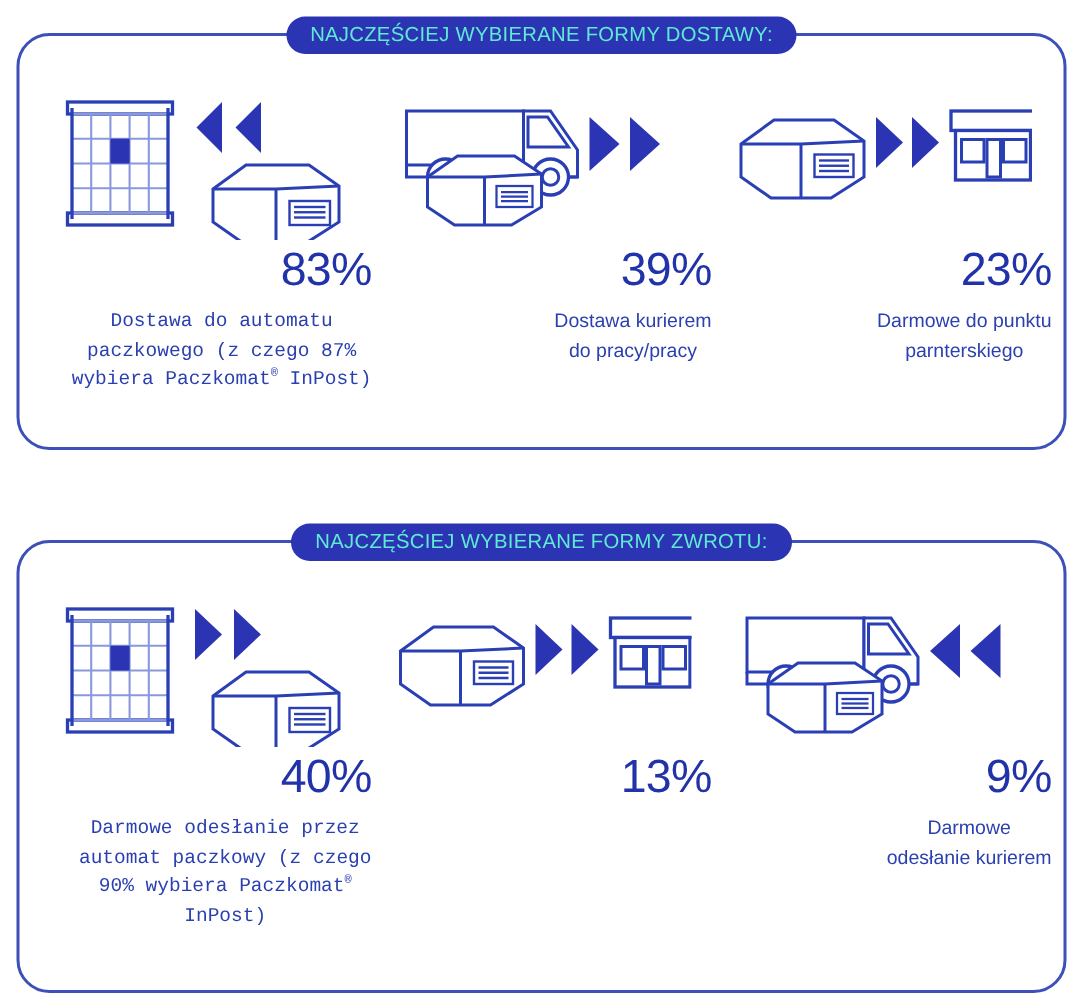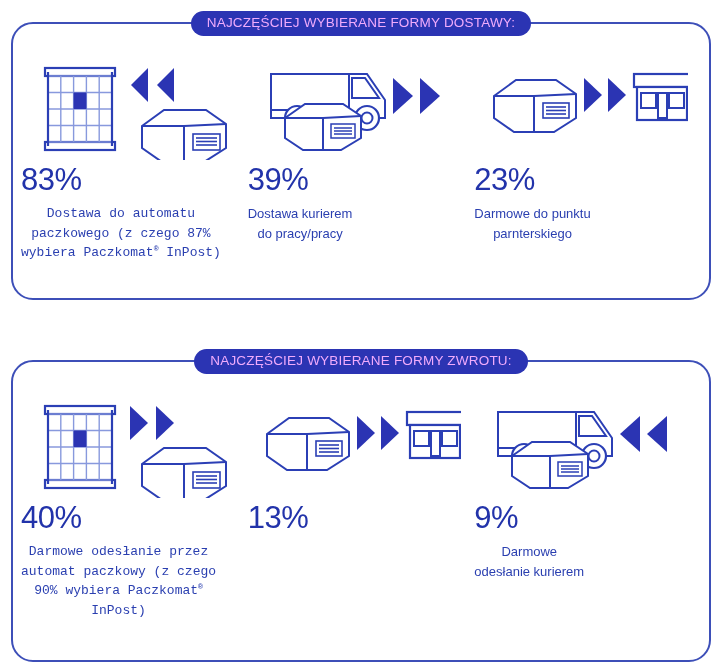--- a/index.html
+++ b/index.html
@@ -40,21 +40,21 @@
     position: absolute;
     top: -13px;
     left: 0;
     right: 0;
     display: flex;
     justify-content: center;
     pointer-events: none;
   }
   .badge {
     background: #2b34b3;
-    color: #f0abfc;
+    color: #5eead4;
     font-size: 13.5px;
     letter-spacing: 0.2px;
     padding: 5px 16px 6px 16px;
     border-radius: 14px;
     white-space: nowrap;
     pointer-events: auto;
     line-height: 1;
   }
 
   
@@ -62,21 +62,21 @@
     display: flex;
     width: 100%;
     height: 100%;
     box-sizing: border-box;
     padding: 30px 8px 10px 8px;
   }
   .col {
     flex: 1 1 0;
     display: flex;
     flex-direction: column;
-    align-items: flex-start;
+    align-items: flex-end;
     position: relative;
   }
 
   .icon-row {
     height: 108px;
     display: flex;
     align-items: center;
     justify-content: center;
     width: 100%;
   }

